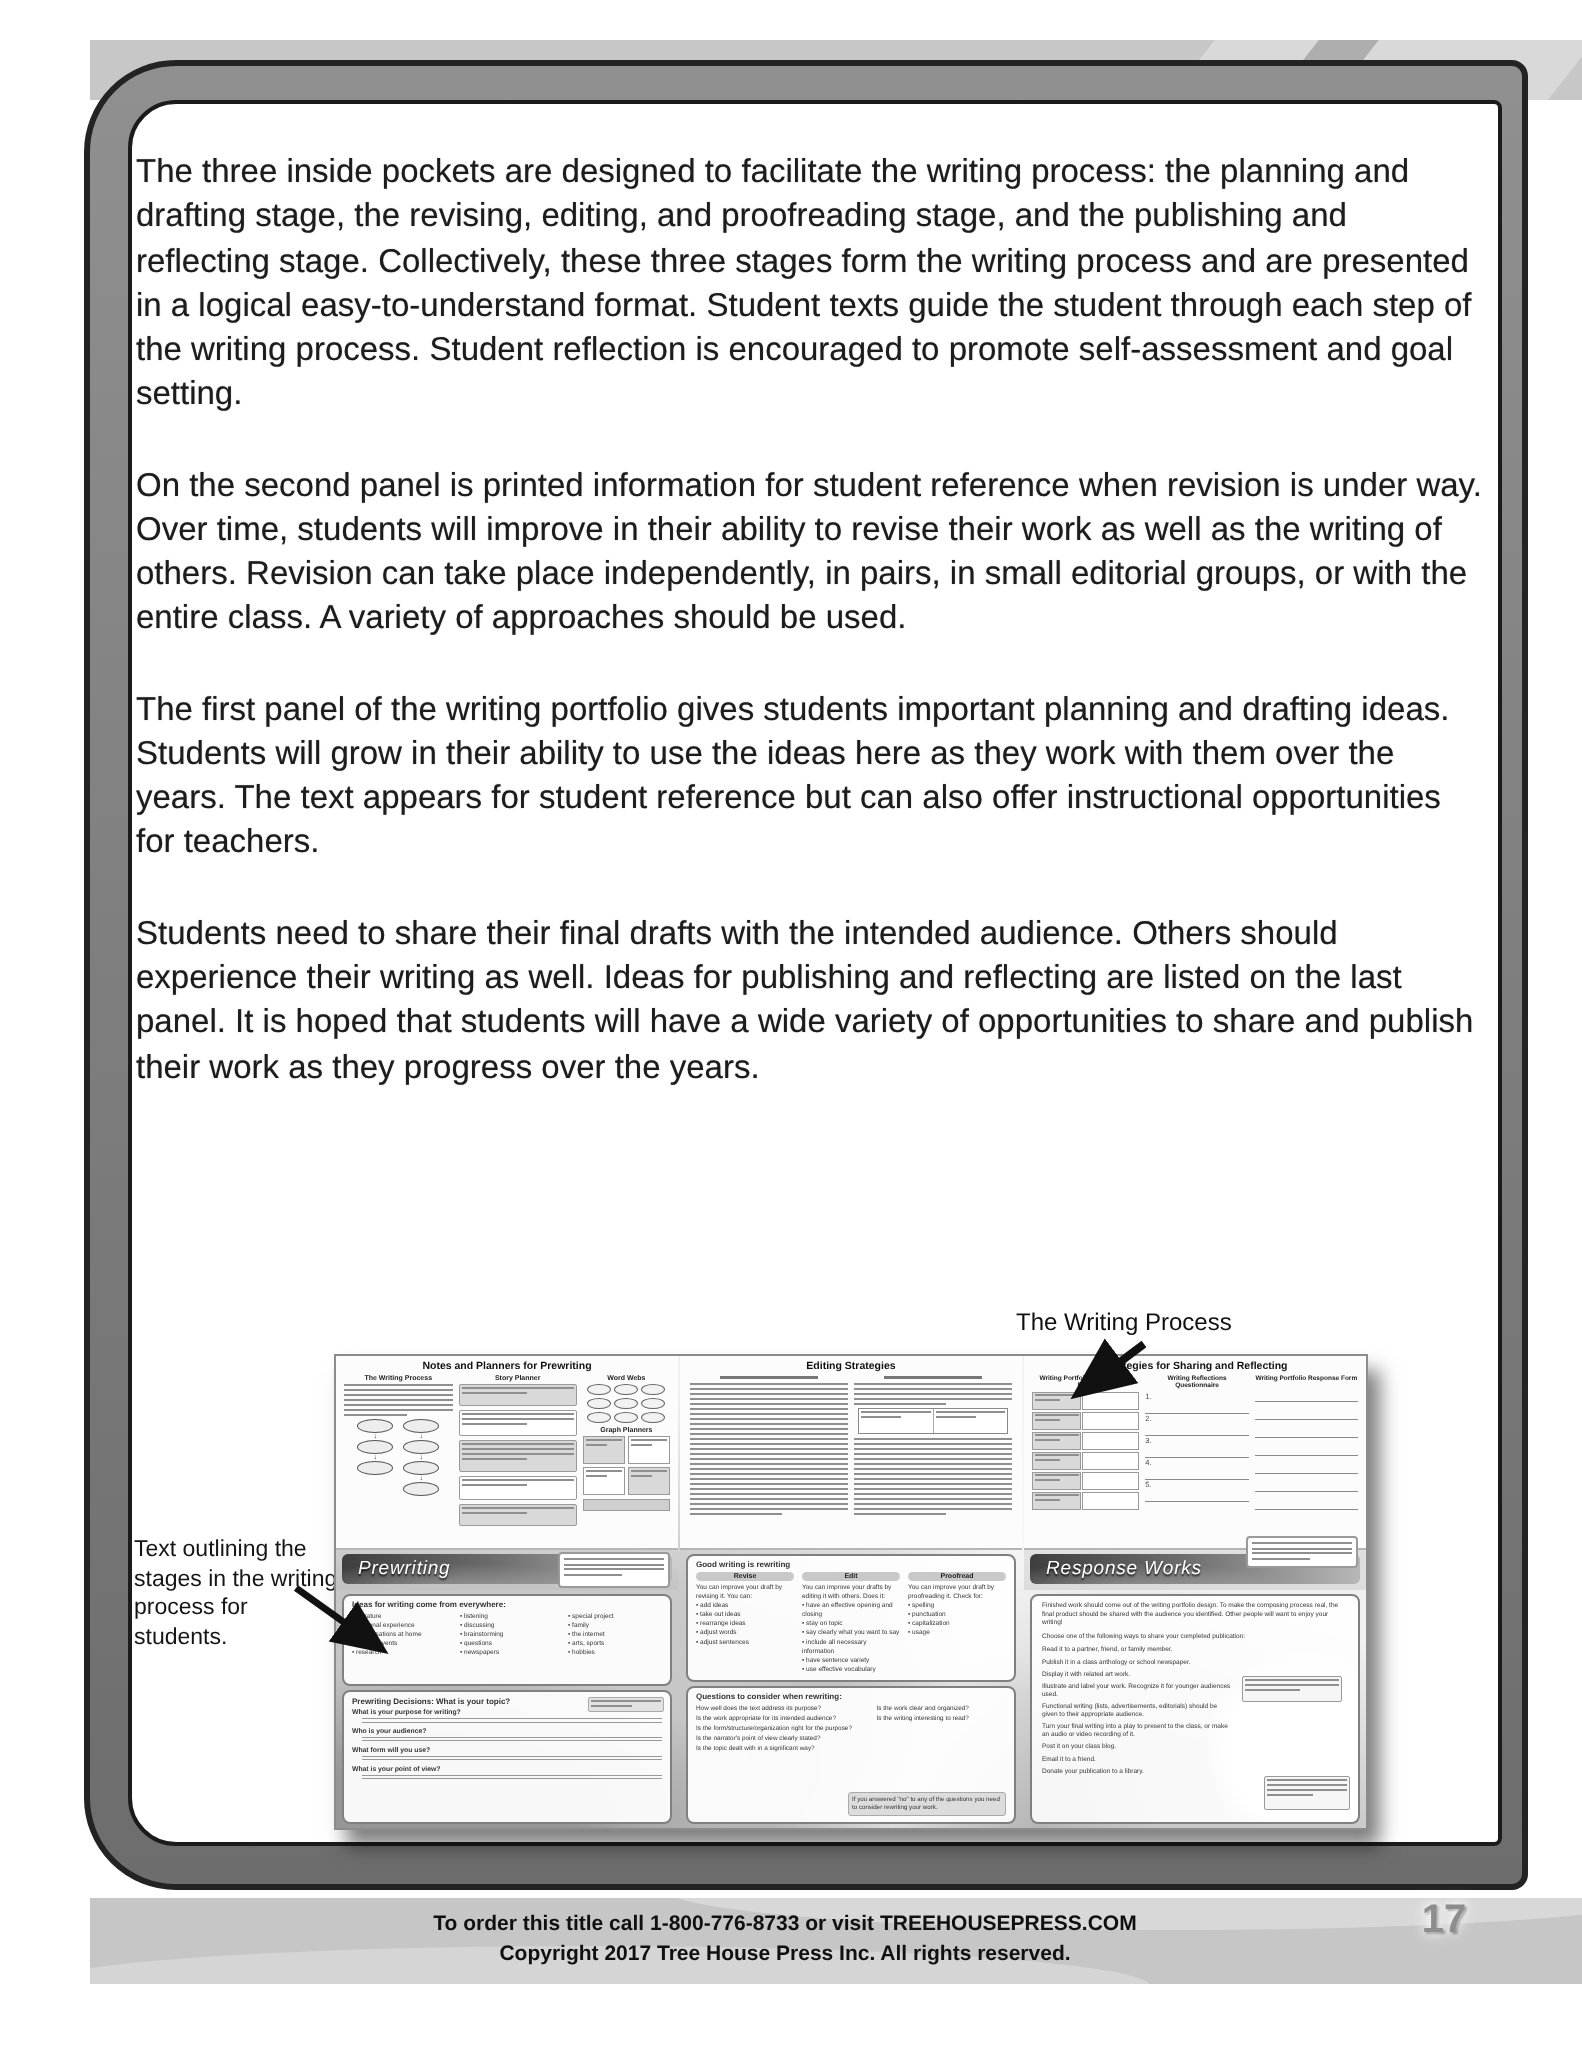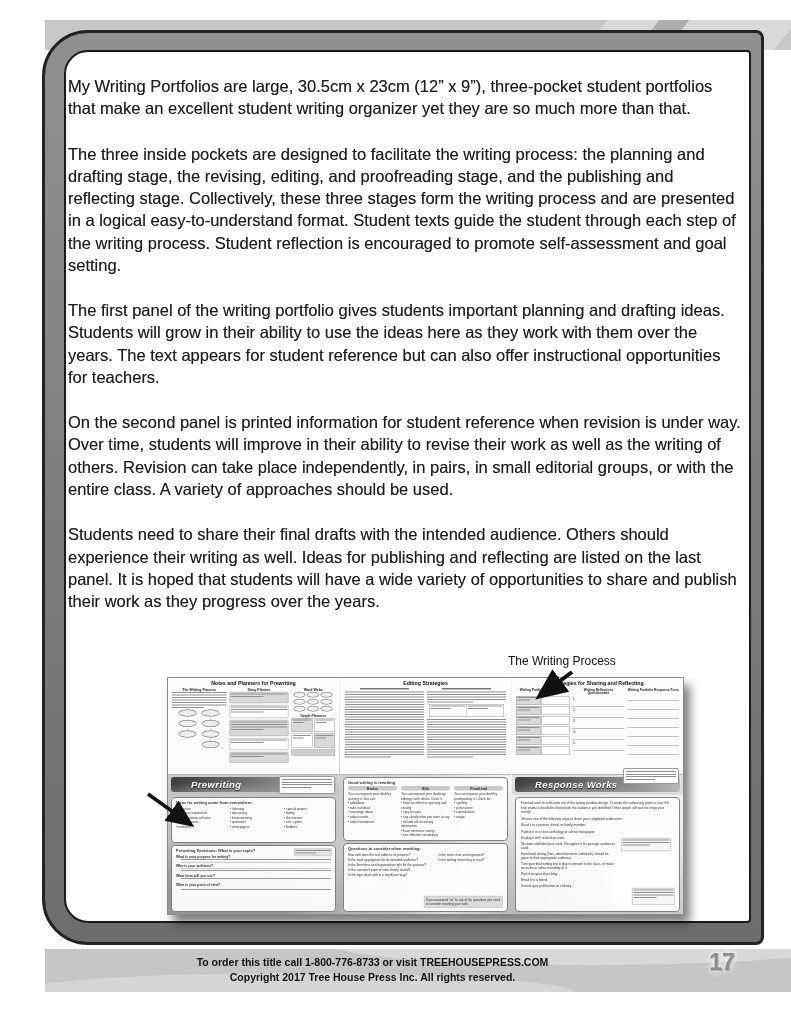--- a/index.html
+++ b/index.html
@@ -39,21 +39,21 @@
       linear-gradient(200deg,#f0f0f0 0 34%,#cacaca 56%,#c0c0c0 100%);
     box-shadow:6px 8px 9px rgba(0,0,0,.5);}
   .panel{flex:1;display:flex;flex-direction:column;min-width:0;}
   .p-top{height:96px;background:#fcfcfc;border-bottom:1px solid #b5b5b5;position:relative;overflow:hidden;}
   .banner-row{height:20px;position:relative;background:linear-gradient(180deg,rgba(210,210,210,.55),rgba(185,185,185,.35));}
   .p-bottom{flex:1;position:relative;display:flex;flex-direction:column;gap:2px;padding:2px 3px;}
 
   .banner{position:absolute;left:3px;right:3px;top:2px;height:15px;border-radius:3px;
     background:radial-gradient(ellipse at 30% 130%, rgba(255,255,255,.38), rgba(255,255,255,0) 55%),
                linear-gradient(90deg,#3e3e3e 0,#6b6b6b 45%,#b7b7b7 100%);
-    color:#fff;font-weight:bold;font-style:italic;font-size:9.5px;line-height:15px;padding-left:20px;
+    color:#fff;font-weight:normal;font-style:italic;font-size:9.5px;line-height:15px;padding-left:8px;
     letter-spacing:.4px;text-shadow:0 1px 1px rgba(0,0,0,.8);}
   .nbox{position:absolute;right:4px;width:56px;background:#fff;border:1px solid #9a9a9a;border-radius:2px;
         padding:2px;z-index:3;box-sizing:border-box;}
   .nbox .bar{height:1px;margin-bottom:1.7px;}
   .nb1{top:1px;height:18px;} .nb2{top:-10px;height:17px;} .nb3{top:-7px;height:16px;}
 
   .pbox{border:1px solid #808080;border-radius:4px;background:rgba(255,255,255,.93);position:relative;overflow:hidden;}
   .sh{position:absolute;left:0;top:0;width:200%;height:200%;transform:scale(.5);transform-origin:0 0;box-sizing:border-box;}
 
   .bar{height:2px;background:#8f8f8f;margin-bottom:3px;}
@@ -104,22 +104,22 @@
   .dtag{position:absolute;right:6px;top:5px;width:76px;height:15px;background:#e2e2e2;border:1px solid #aaa;
         border-radius:2px;padding:2px;box-sizing:border-box;}
   .call{position:absolute;background:#f6f6f6;border:1px solid #999;border-radius:2px;padding:2px;box-sizing:border-box;}
   .c1{right:16px;top:80px;width:100px;height:26px;}
   .c2{right:8px;bottom:12px;width:86px;height:34px;}
   .cupbox{background:
      radial-gradient(circle at 84% 68%, rgba(255,255,255,.97) 0 25%, rgba(255,255,255,0) 33%),
      rgba(255,255,255,.88) !important;}
 
   
-  .f-text{left:45px;top:955px;width:655px;text-align:center;font-size:10.5px;font-weight:bold;color:#101010;line-height:1.45;}
-  .pagenum{left:698px;top:949px;width:48px;text-align:center;font-size:23px;font-weight:bold;color:#8d8d8d;
+  .f-text{left:45px;top:955px;width:655px;text-align:center;font-size:10.5px;font-weight:bold;color:#101010;line-height:1.45;padding-left:20px;}
+  .pagenum{left:698px;top:949px;width:48px;text-align:center;font-size:20px;font-weight:bold;color:#8d8d8d;
            text-shadow:0 0 5px #fff,0 0 9px #fff,1px 1px 1px #6e6e6e;}
   svg.overlay{position:absolute;left:0;top:0;pointer-events:none;}
 </style>
 </head>
 <body>
 
 <div id="stage">
 
   <div class="abs band-top">
     <div class="stripe-light"></div>
@@ -127,28 +127,28 @@
   </div>
   <div class="abs band-bottom">
     <div class="wave1"></div>
     <div class="wave2"></div>
   </div>
 
   <div class="abs frame">
     <div class="page">
 
       <div class="paras">
-        <p class="para">My Writing Portfolios are large, 30.5cm x 23cm (12” x 9”), three-pocket student portfolios that make an excellent student writing organizer yet they are so much more than that.</p>
         <p class="para">The three inside pockets are designed to facilitate the writing process: the planning and drafting stage, the revising, editing, and proofreading stage, and the publishing and reflecting stage. Collectively, these three stages form the writing process and are presented in a logical easy-to-understand format. Student texts guide the student through each step of the writing process. Student reflection is encouraged to promote self-assessment and goal setting.</p>
+        <p class="para">On the second panel is printed information for student reference when revision is under way. Over time, students will improve in their ability to revise their work as well as the writing of others. Revision can take place independently, in pairs, in small editorial groups, or with the entire class. A variety of approaches should be used.</p>
         <p class="para">The first panel of the writing portfolio gives students important planning and drafting ideas. Students will grow in their ability to use the ideas here as they work with them over the years. The text appears for student reference but can also offer instructional opportunities for teachers.</p>
-        <p class="para">On the second panel is printed information for student reference when revision is under way. Over time, students will improve in their ability to revise their work as well as the writing of others. Revision can take place independently, in pairs, in small editorial groups, or with the entire class. A variety of approaches should be used.</p>
         <p class="para">Students need to share their final drafts with the intended audience. Others should experience their writing as well. Ideas for publishing and reflecting are listed on the last panel. It is hoped that students will have a wide variety of opportunities to share and publish their work as they progress over the years.</p>
       </div>
 
       <div class="wp-label">The Writing Process</div>
+      <div class="left-cap">Text outlining the stages in the writing process for students.</div>
 
       <div class="portfolio">
 
         <div class="panel">
           <div class="p-top">
             <div class="sh" style="padding:3px 6px;">
               <div class="ptitle">Notes and Planners for Prewriting</div>
               <div class="cols">
                 <div style="width:112px;">
                   <div class="chead">The Writing Process</div>

